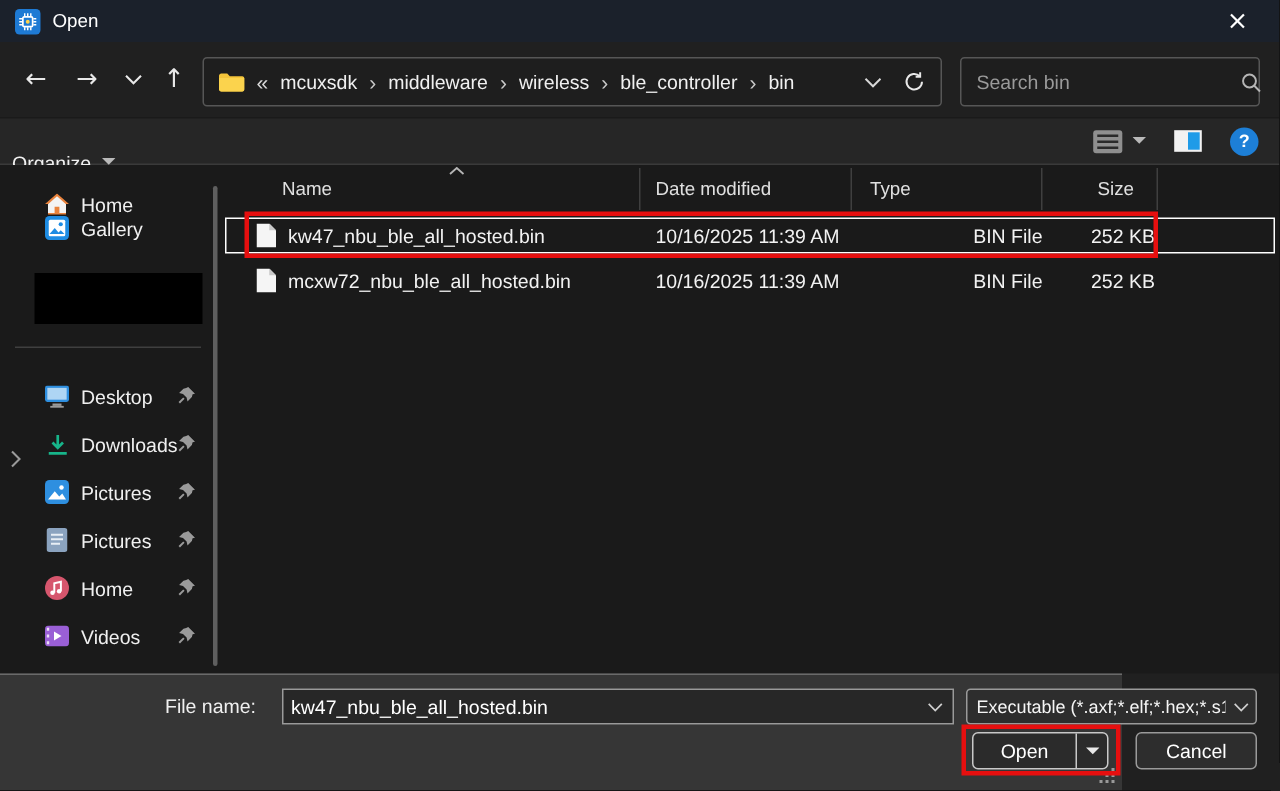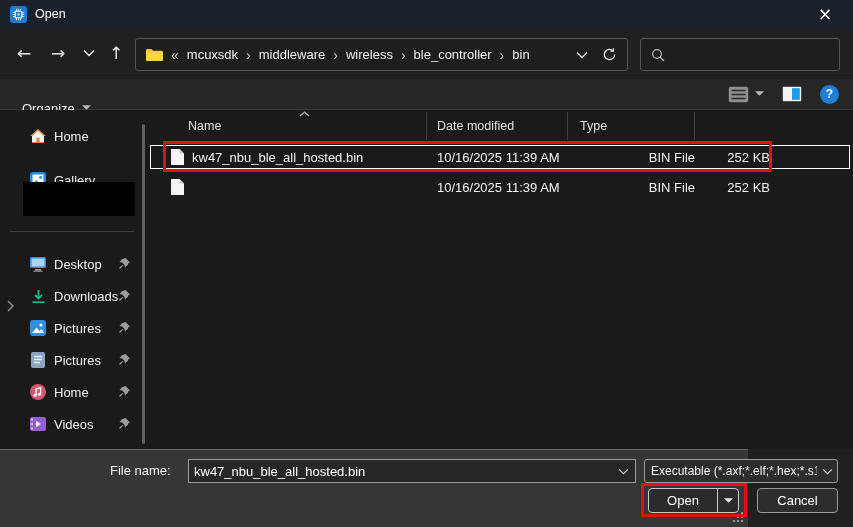--- a/index.html
+++ b/index.html
@@ -38,21 +38,21 @@
   .search-input { flex:1; background:transparent; border:none; outline:none;
     color:#cfcfcf; font-size:13px; font-family:"Liberation Sans", sans-serif; }
   .search-input::placeholder { color:#9a9a9a; }
 
   
   .toolbar { position:absolute; left:0; top:78px; width:853px; height:32px;
     background:#262626; border-top:1px solid #1a1a1a; border-bottom:1px solid #3a3a3a;
     display:flex; align-items:center; }
   .tb-item { display:flex; align-items:center; gap:7px; color:#f0f0f0;
     font-size:13px; padding:0 12px; height:100%; cursor:pointer; }
-  .tb-item.first { padding-left:22px;margin-top:28px; }
+  .tb-item.first { padding-left:8px;margin-top:28px; }
   .tb-right { position:absolute; right:14px; top:0; height:100%;
     display:flex; align-items:center; gap:18px; }
   .help-circle { width:19px; height:19px; border-radius:50%; background:#1d7fd7;
     color:#fff; font-size:12px; font-weight:bold; display:flex; align-items:center;
     justify-content:center; cursor:pointer; }
 
   
   .body { position:absolute; left:0; top:110px; width:853px; height:339px; background:#1a1a1a; }
 
   
@@ -178,20 +178,21 @@
       </span>
       <span>
         <svg width="15" height="15" viewBox="0 0 16 16">
             <path d="M13.5 8a5.5 5.5 0 1 1-1.6-3.9" fill="none" stroke="#e8e8e8" stroke-width="1.4"></path>
             <path d="M12.2 1.2v3.2H9" fill="none" stroke="#e8e8e8" stroke-width="1.4"></path>
           </svg>
       </span>
     </div>
 
     <div class="search-bar">
+      <input class="search-input" placeholder="Search bin" style="">
       <span>
         <svg width="14" height="14" viewBox="0 0 14 14">
             <circle cx="6" cy="6" r="4.3" fill="none" stroke="#b5b5b5" stroke-width="1.3"></circle>
             <path d="M9.2 9.2L13 13" stroke="#b5b5b5" stroke-width="1.3"></path>
           </svg>
       </span>
     </div>
   </div>
 
   <div class="toolbar">
@@ -229,21 +230,21 @@
         <span class="s-icon">
           <svg width="16" height="15" viewBox="0 0 16 15">
               <path d="M8 0L0 7h2v7h12V7h2z" fill="#e8823c"></path>
               <path d="M8 1.8L2 7.2V13h12V7.2z" fill="#f3f3f3"></path>
               <path d="M6.4 13V8.8h3.2V13z" fill="#e8823c"></path>
             </svg>
         </span>
         <span class="s-label">Home</span>
       </div>
 
-      <div class="side-item" style="top:56px">
+      <div class="side-item" style="top:28px">
         <span class="s-icon">
           <svg width="16" height="16" viewBox="0 0 16 16">
               <rect width="16" height="16" rx="3" fill="#1e8ce3"></rect>
               <rect x="2.5" y="2.5" width="11" height="11" rx="1" fill="#fff"></rect>
               <circle cx="10.5" cy="5.5" r="1.4" fill="#1e8ce3"></circle>
               <path d="M3 12l3.5-4 2.5 3 1.5-1.5L13 12z" fill="#1e8ce3"></path>
             </svg>
         </span>
         <span class="s-label">Gallery</span>
       </div>
@@ -374,20 +375,23 @@
                 <path d="M1 5l4.5-4L10 5" fill="none" stroke="#b5b5b5" stroke-width="1.2"></path>
               </svg>
           </span>
         </div>
         <div class="hcell hc-date">
           <span>Date modified</span>
         </div>
         <div class="hcell hc-type">
           <span>Type</span>
         </div>
+        <div class="hcell hc-size">
+          <span>Size</span>
+        </div>
       </div>
 
       <div class="rows">
         <div class="file-row selected">
           <div class="cell-name">
             <svg width="13" height="16" viewBox="0 0 13 16">
               <path d="M0 0h8.5L13 4.5V16H0z" fill="#f5f5f5"></path>
                 <path d="M8.5 0L13 4.5H8.5z" fill="#c9c9c9"></path>
             </svg>
             <span>kw47_nbu_ble_all_hosted.bin</span>
@@ -396,20 +400,21 @@
           <div class="cell-type">BIN File</div>
           <div class="cell-size">252 KB</div>
         </div>
 
         <div class="file-row">
           <div class="cell-name">
             <svg width="13" height="16" viewBox="0 0 13 16">
               <path d="M0 0h8.5L13 4.5V16H0z" fill="#f5f5f5"></path>
                 <path d="M8.5 0L13 4.5H8.5z" fill="#c9c9c9"></path>
             </svg>
+            <span>mcxw72_nbu_ble_all_hosted.bin</span>
           </div>
           <div class="cell-date">10/16/2025 11:39 AM</div>
           <div class="cell-type">BIN File</div>
           <div class="cell-size">252 KB</div>
         </div>
       </div>
     </div>
   </div>
 
   <div class="footer">

